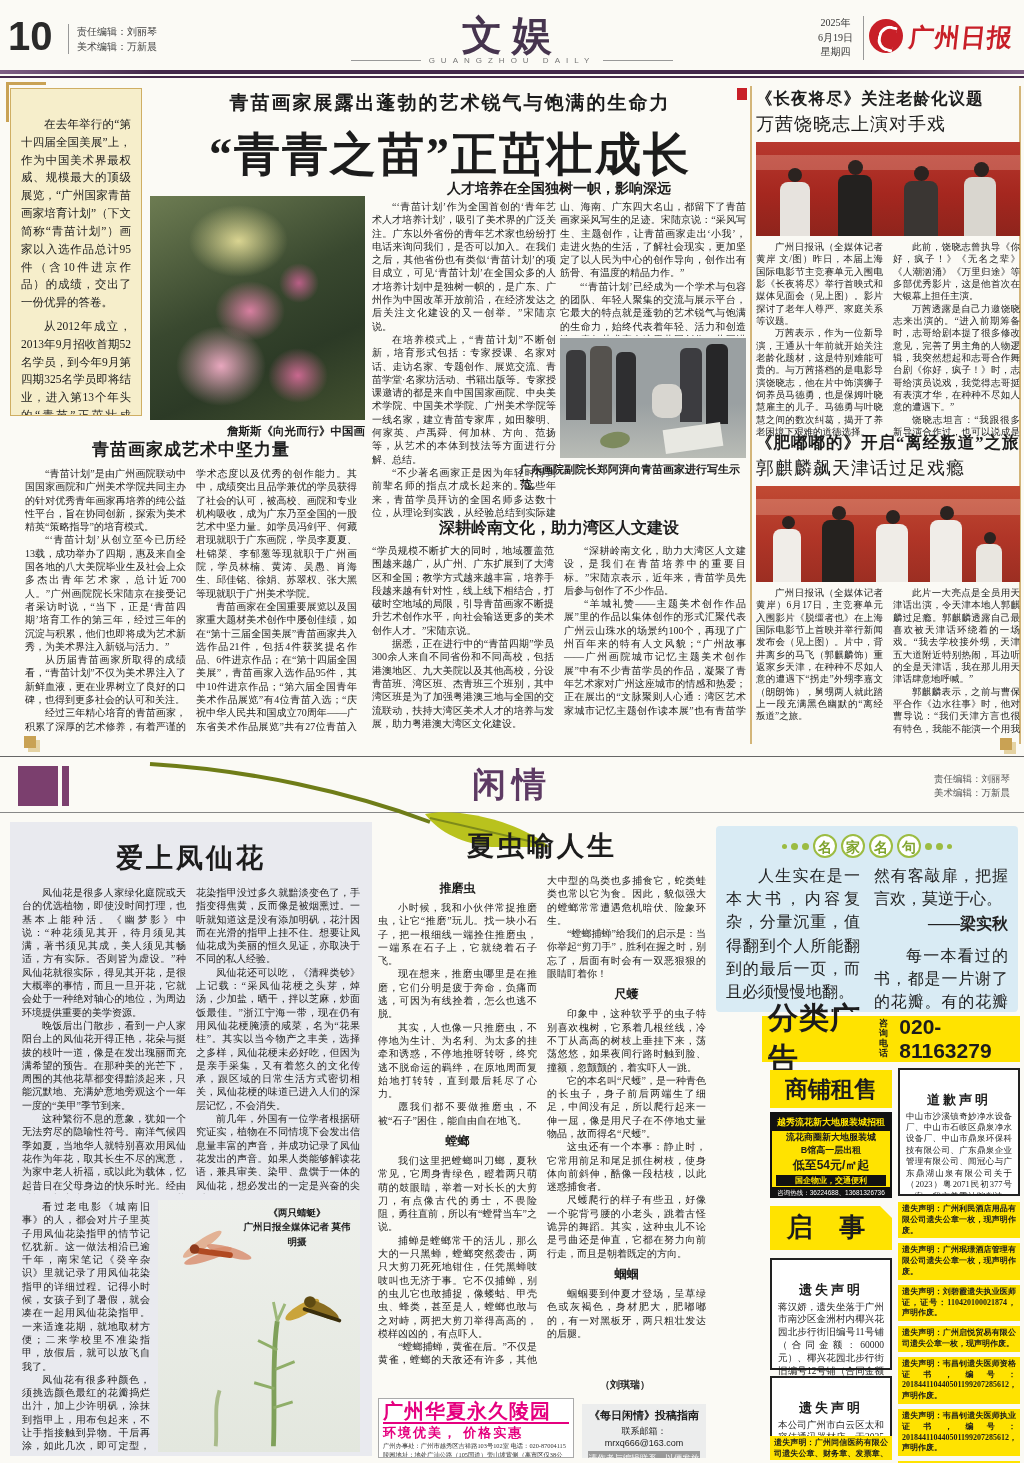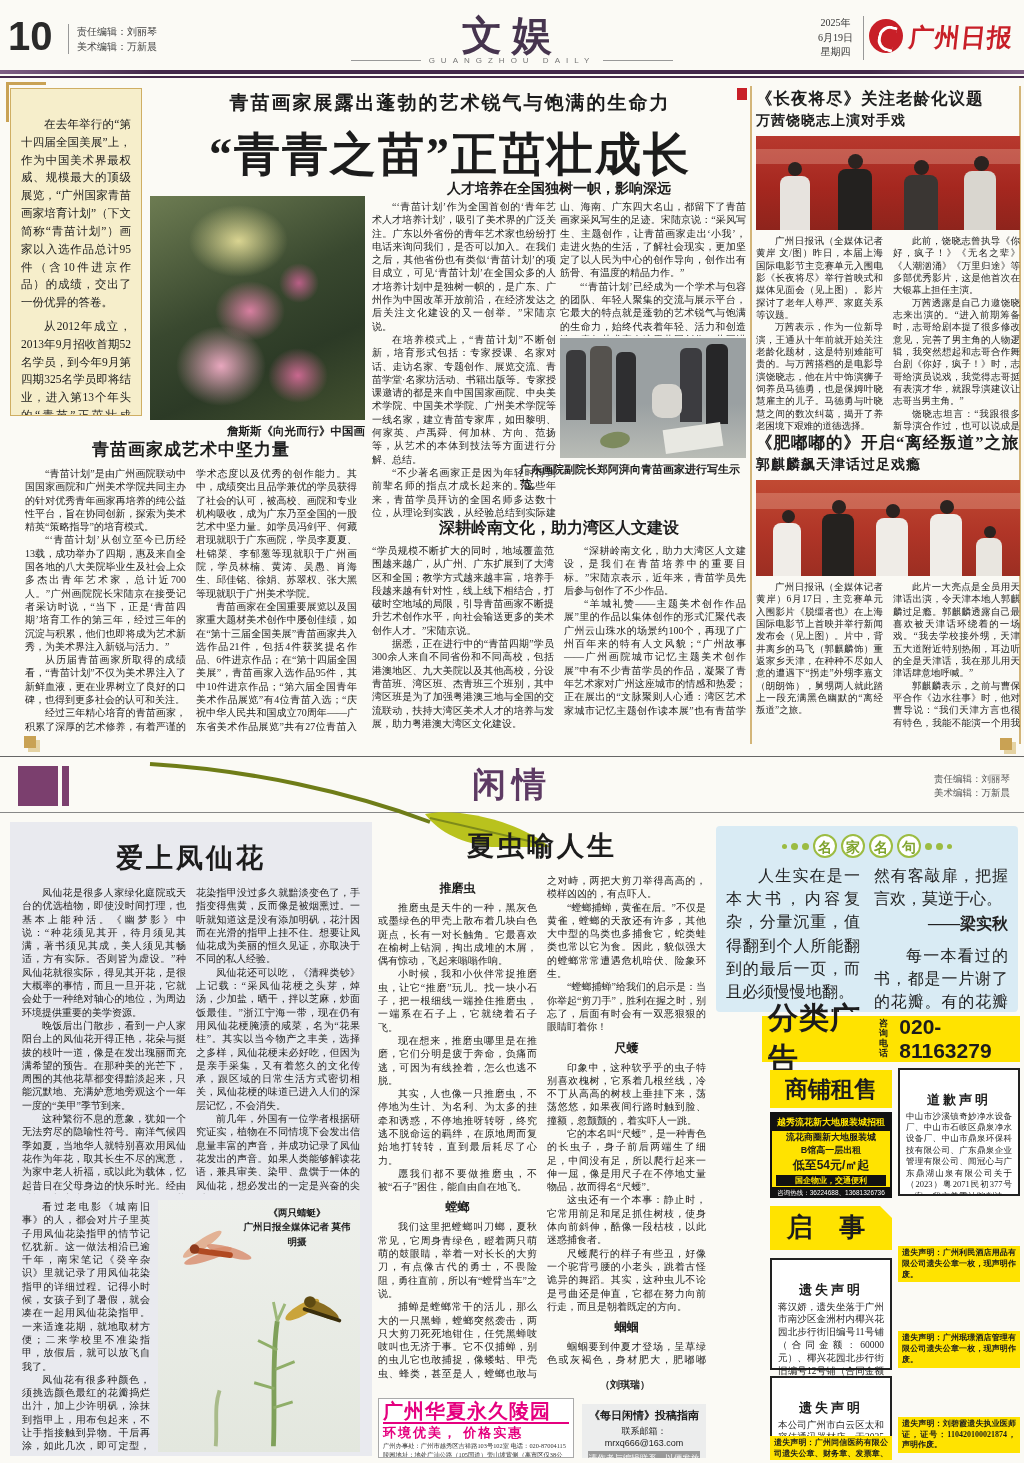--- a/index.html
+++ b/index.html
@@ -49,21 +49,21 @@
   
   #sec1{left:25px;top:438px;width:332px;height:306px;overflow:hidden;}
   #sec1 h2{margin:0 0 6px;text-align:center;font-size:17px;letter-spacing:1px;}
   .cols2{column-count:2;column-gap:10px;}
   
   #sec2{left:372px;top:518px;width:374px;height:226px;overflow:hidden;}
   #sec2 h2{margin:0 0 5px;text-align:center;font-size:16px;}
   
   .film{left:756px;width:264px;position:absolute;}
   .film .kick{font-size:16.5px;font-weight:bold;letter-spacing:1px;}
-  .film .tit{font-size:14px;font-weight:bold;letter-spacing:1px;margin-top:2px;}
+  .film .tit{font-size:18px;font-weight:normal;letter-spacing:1px;margin-top:2px;}
   .redphoto{position:relative;width:264px;background:linear-gradient(180deg,#b8392e 0%,#a5271f 55%,#8e241c);margin:6px 0 5px;overflow:hidden;}
   .redphoto .band{position:absolute;left:0;top:14%;width:100%;height:16%;background:rgba(255,220,200,.25);}
   .person{position:absolute;border-radius:8px 8px 0 0;}
   .head{position:absolute;border-radius:50%;}
   .filmtext{font-size:9.5px;line-height:1.3;overflow:hidden;}
   
   #lx-top{left:0;top:756px;width:1024px;height:1px;background:#666;}
   #lx-bot{left:0;top:812px;width:1024px;height:1px;background:#888;}
   #lx-block1{left:18px;top:766px;width:40px;height:40px;background:#7b3f6e;}
   #lx-block2{left:62px;top:766px;width:7px;height:40px;background:#7b3f6e;}
@@ -111,21 +111,21 @@
   #notice-hdr{left:770px;top:1206px;width:122px;height:44px;text-align:center;font-size:26px;font-weight:900;line-height:44px;letter-spacing:10px;position:absolute;}
   #notice-hdr:after{content:"";position:absolute;right:0;top:0;border-top:12px solid #fbfaf5;border-left:12px solid transparent;}
   .lostbox{border:2px solid #222;background:#fff;padding:21px 6px;font-size:9.5px;line-height:1.35;text-align:justify;}
   .lostbox .t{text-align:center;font-weight:bold;font-size:13px;letter-spacing:3px;margin-bottom:2px;}
   #lost1{left:770px;top:1258px;width:122px;height:112px;position:absolute;}
   #lost2{left:770px;top:1376px;width:122px;height:82px;position:absolute;overflow:hidden;}
   .strip{background:#ffe300;font-size:8px;font-weight:bold;line-height:1.35;padding:2px 4px;text-align:justify;}
   #strip-left{left:770px;top:1436px;width:122px;height:24px;position:absolute;overflow:hidden;}
   #apology{left:898px;top:1068px;width:122px;height:128px;position:absolute;overflow:hidden;font-size:8.5px;}
   #strips{left:898px;top:1202px;width:122px;position:absolute;display:flex;flex-direction:column;gap:5px;}
-  #strips .strip{min-height:22px;margin-top:44px;}
+  #strips .strip{min-height:22px;}
   
   #cem{left:378px;top:1398px;width:196px;height:60px;border:1px solid #aaa;background:#fff;padding:2px 4px;overflow:hidden;}
   #cem .t1{font-size:20px;font-weight:900;color:#e5007f;letter-spacing:1px;line-height:1.05;font-family:"Liberation Sans",sans-serif;}
   #cem .t2{font-size:13px;font-weight:bold;color:#e5007f;letter-spacing:2px;border-top:2px solid #e5007f;}
   #cem .l{font-size:6.3px;color:#333;line-height:1.35;}
   #submit{left:582px;top:1404px;width:124px;height:54px;background:#eceded;padding:4px 6px;text-align:center;overflow:hidden;}
   #submit .t{font-size:11px;font-weight:bold;}
   #submit .e{font-size:9px;margin-top:2px;font-family:"Liberation Sans",sans-serif;}
   #submit .bar{margin-top:3px;background:#9a9a9a;color:#fff;font-size:8.5px;padding:2px 0;}
   
@@ -240,21 +240,21 @@
       <div class="person" style="left:82px;top:33px;width:34px;height:61px;background:#23211f;" data-name="person-figure"></div>
       <div class="head" style="left:158px;top:24px;width:15px;height:15px;background:#2b2320;" data-name="person-head"></div>
       <div class="person" style="left:148px;top:39px;width:34px;height:55px;background:#3a3633;" data-name="person-figure"></div>
       <div class="head" style="left:218px;top:20px;width:15px;height:15px;background:#2b2320;" data-name="person-head"></div>
       <div class="person" style="left:208px;top:35px;width:32px;height:59px;background:#d9d6cf;" data-name="person-figure"></div>
     </div>
     <div class="filmtext cols2" style="height:198px;" data-name="article-body">
       <p class="p" data-name="paragraph">广州日报讯（全媒体记者 黄岸 文/图）昨日，本届上海国际电影节主竞赛单元入围电影《长夜将尽》举行首映式和媒体见面会（见上图）。影片探讨了老年人尊严、家庭关系等议题。</p>
       <p class="p" data-name="paragraph">万茜表示，作为一位新导演，王通从十年前就开始关注老龄化题材，这是特别难能可贵的。与万茜搭档的是电影导演饶晓志，他在片中饰演狮子饲养员马德勇，也是保姆叶晓慧雇主的儿子。马德勇与叶晓慧之间的数次纠葛，揭开了养老困境下艰难的道德选择。</p>
       <p class="p" data-name="paragraph">此前，饶晓志曾执导《你好，疯子！》《无名之辈》《人潮汹涌》《万里归途》等多部优秀影片，这是他首次在大银幕上担任主演。</p>
-      <p class="p" data-name="paragraph">万茜透露是自己力邀饶晓志来出演的。“进入前期筹备时，志哥给剧本提了很多修改意见，完善了男主角的人物逻辑，我突然想起和志哥合作舞台剧《你好，疯子！》时，志哥给演员说戏，我觉得志哥挺有表演才华，就跟导演建议让志哥当男主角。”</p>
+      <p class="p" data-name="paragraph">万茜透露是自己力邀饶晓志来出演的。“进入前期筹备时，志哥给剧本提了很多修改意见，完善了男主角的人物逻辑，我突然想起和志哥合作舞台剧《你好，疯子！》时，志哥给演员说戏，我觉得志哥挺有表演才华，在种种不尽如人意的遭遇下。”</p>
       <p class="p" data-name="paragraph">饶晓志坦言：“我跟很多新导演合作过，也可以说成是帮助了一些新导演，但是这次是新导演帮助我实现了梦想。”</p>
     </div>
   </div>
 
   <div class="film" style="top:432px;" data-name="film-article-2">
     <div class="kick" data-name="article-kicker">《肥嘟嘟的》开启“离经叛道”之旅</div>
     <div class="tit" data-name="article-headline">郭麒麟飙天津话过足戏瘾</div>
     <div class="redphoto" style="height:96px;background:linear-gradient(180deg,#c14a33 0%,#b03527 55%,#9c2e22);" data-name="premiere-photo">
       <div class="band" data-name="backdrop-band"></div>
       <div class="head" style="left:26px;top:30px;width:13px;height:13px;background:#2b2320;" data-name="person-head"></div>
@@ -336,21 +336,20 @@
           <path d="M60 250 C 62 225, 58 210, 64 192" stroke="#a9bb8a" stroke-width="4" fill="none"></path>
         </svg>
       </div>
     </div>
   </div>
 
   <div class="abs" id="insects" data-name="insects-article">
     <h1 data-name="article-headline">夏虫喻人生</h1>
     <div class="cols2 artcol" data-name="article-columns">
       <p class="p sub" data-name="subhead">推磨虫</p>
-      <p class="p" data-name="paragraph">推磨虫是天牛的一种，黑灰色或墨绿色的甲壳上散布着几块白色斑点，长有一对长触角。它最喜欢在榆树上钻洞，掏出成堆的木屑，偶有惊动，飞起来嗡嗡作响。</p>
       <p class="p" data-name="paragraph">小时候，我和小伙伴常捉推磨虫，让它“推磨”玩儿。找一块小石子，把一根细线一端拴住推磨虫，一端系在石子上，它就绕着石子飞。</p>
       <p class="p" data-name="paragraph">现在想来，推磨虫哪里是在推磨，它们分明是疲于奔命，负痛而逃，可因为有线拴着，怎么也逃不脱。</p>
       <p class="p" data-name="paragraph">其实，人也像一只推磨虫，不停地为生计、为名利、为太多的挂牵和诱惑，不停地推呀转呀，终究逃不脱命运的羁绊，在原地周而复始地打转转，直到最后耗尽了心力。</p>
       <p class="p" data-name="paragraph">愿我们都不要做推磨虫，不被“石子”困住，能自由自在地飞。</p>
       <p class="p sub" data-name="subhead">螳螂</p>
       <p class="p" data-name="paragraph">我们这里把螳螂叫刀螂，夏秋常见，它周身青绿色，瞪着两只萌萌的鼓眼睛，举着一对长长的大剪刀，有点像古代的勇士，不畏险阻，勇往直前，所以有“螳臂当车”之说。</p>
       <p class="p" data-name="paragraph">捕蝉是螳螂常干的活儿，那么大的一只黑蝉，螳螂突然袭击，两只大剪刀死死地钳住，任凭黑蝉吱吱叫也无济于事。它不仅捕蝉，别的虫儿它也敢捕捉，像蝼蛄、甲壳虫、蜂类，甚至是人，螳螂也敢与之对峙，两把大剪刀举得高高的，模样凶凶的，有点吓人。</p>
       <p class="p" data-name="paragraph">“螳螂捕蝉，黄雀在后。”不仅是黄雀，螳螂的天敌还有许多，其他大中型的鸟类也多捕食它，蛇类蛙类也常以它为食。因此，貌似强大的螳螂常常遭遇危机暗伏、险象环生。</p>
       <p class="p" data-name="paragraph">“螳螂捕蝉”给我们的启示是：当你举起“剪刀手”，胜利在握之时，别忘了，后面有时会有一双恶狠狠的眼睛盯着你！</p>
       <p class="p sub" data-name="subhead">尺蠖</p>

